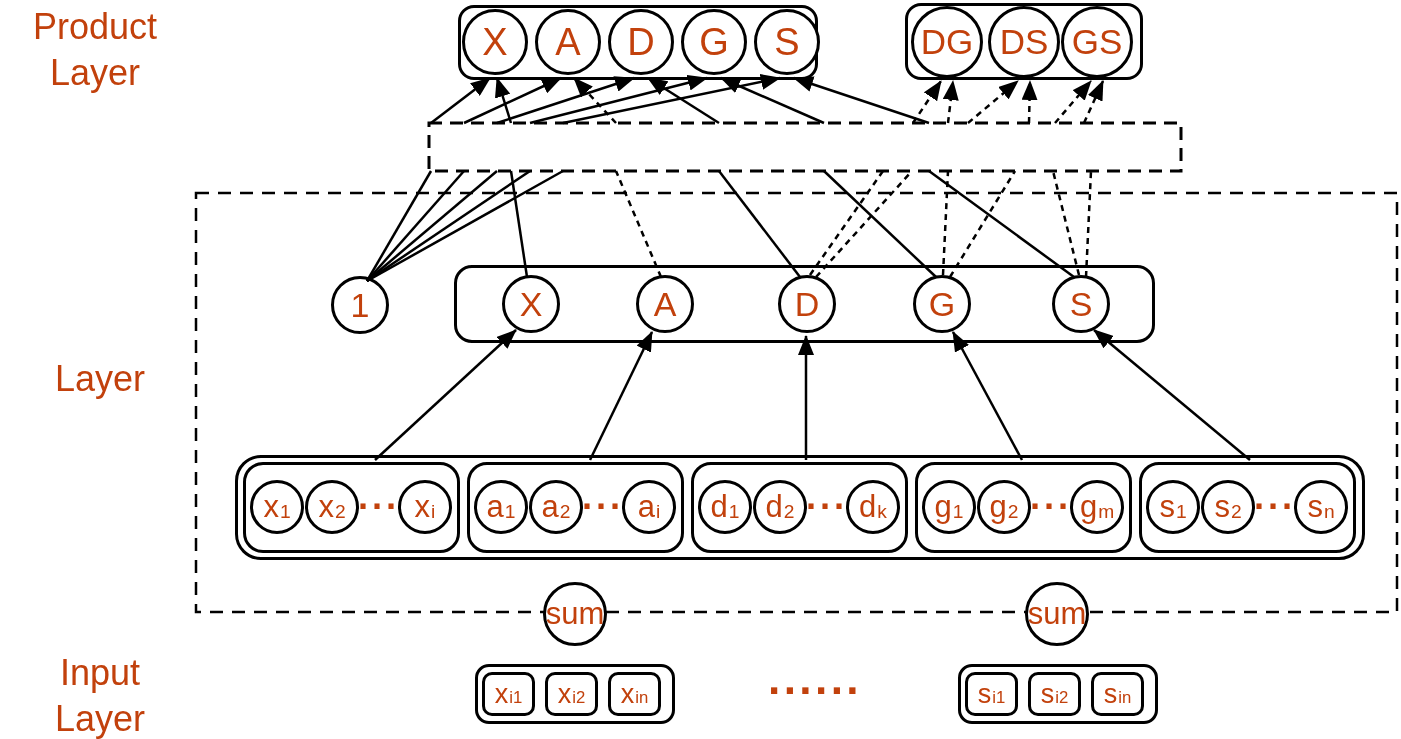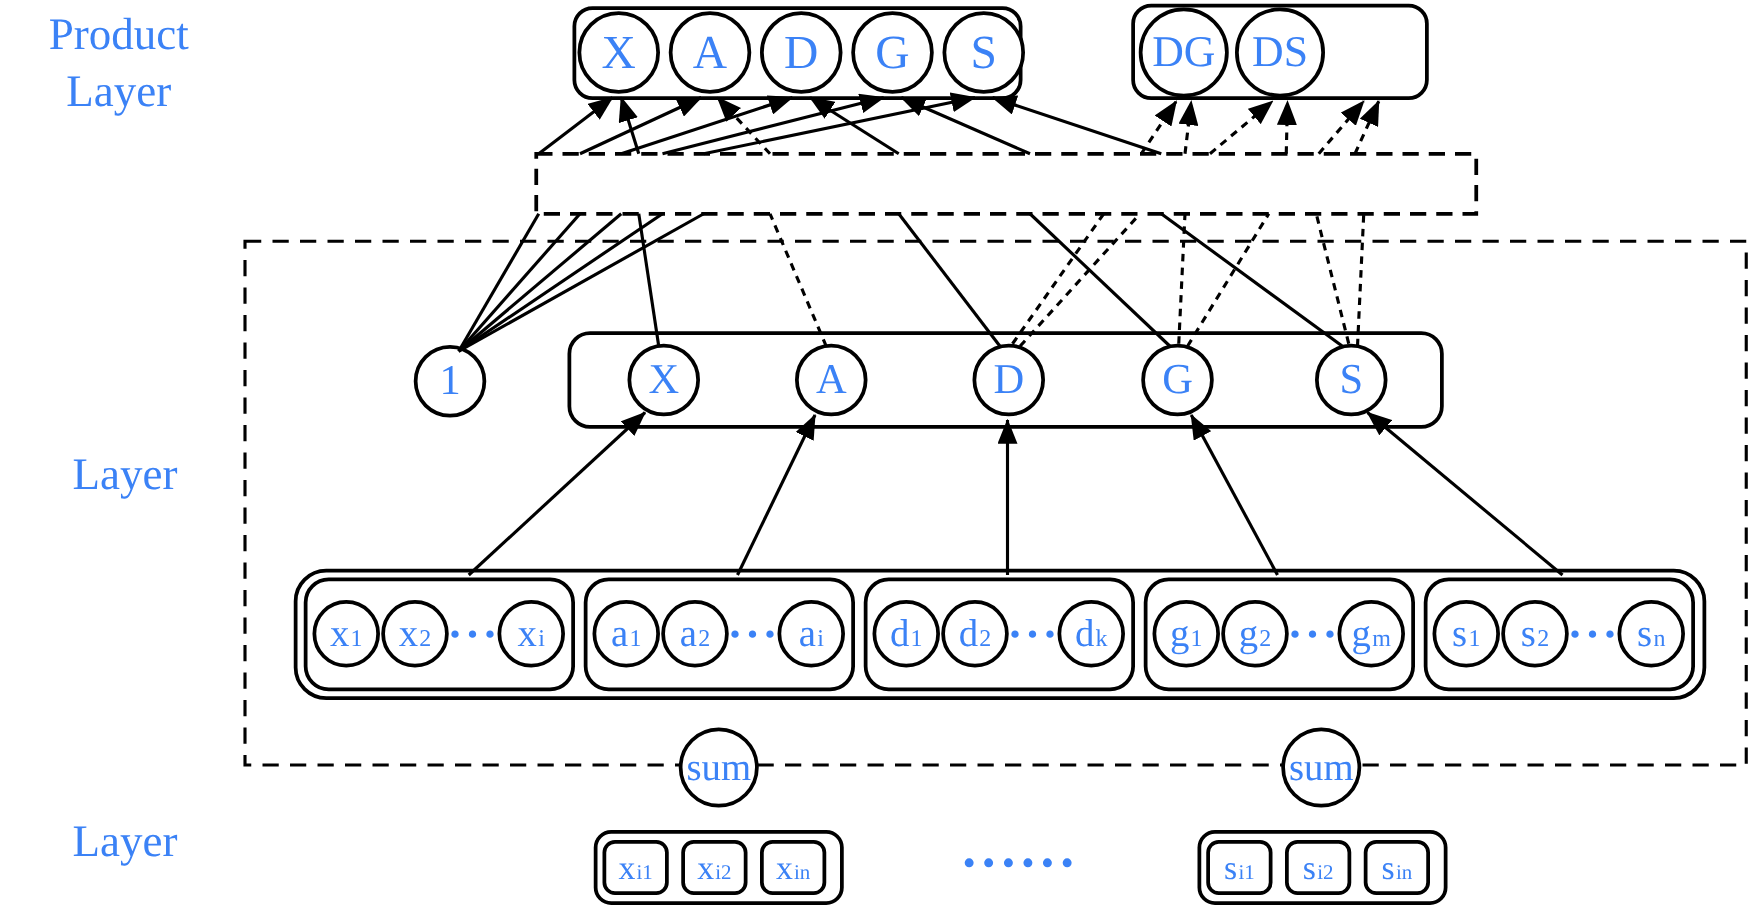--- a/index.html
+++ b/index.html
@@ -1,18 +1,18 @@
 <!DOCTYPE html>
 <html><head>
 <meta charset="utf-8">
 <style>
   *{box-sizing:border-box;margin:0;padding:0}
   html,body{background:#fff}
-  #canvas{position:relative;width:1401px;height:739px;background:#fff;color:#3b82f6;
-          font-family:Liberation Serif, serif;overflow:hidden}
+  #canvas{position:relative;width:1401px;height:739px;background:#fff;color:#c2410c;
+          font-family:Liberation Sans, sans-serif;overflow:hidden}
   svg.layer{position:absolute;left:0;top:0;pointer-events:none}
   #underlay{z-index:0}
   #overlay{z-index:10}
   .el{position:absolute;z-index:1}
   .box{border:3px solid #000;border-radius:16px;background:#fff}
   .circle{border:3px solid #000;border-radius:50%;background:#fff;
           display:flex;align-items:center;justify-content:center}
   .sq{border:3px solid #000;border-radius:10px;background:#fff;
       display:flex;align-items:center;justify-content:center}
   .lbl{text-align:center;font-size:36px;line-height:46px}
@@ -30,33 +30,35 @@
   </svg>
 
   <div class="el lbl" style="left:10px;top:4px;width:170px">
     <div>Product</div>
     <div>Layer</div>
   </div>
   <div class="el lbl" style="left:0px;top:356px;width:200px">
     <div>Layer</div>
   </div>
   <div class="el lbl" style="left:25px;top:650px;width:150px">
+    <div>Input</div>
     <div>Layer</div>
   </div>
 
   <div class="el box" style="left:458px;top:5px;width:360px;height:75px"></div>
   <div class="el circle" style="left:462px;top:9px;width:66px;height:66px;font-size:38px">X</div>
   <div class="el circle" style="left:535px;top:9px;width:66px;height:66px;font-size:38px">A</div>
   <div class="el circle" style="left:608px;top:9px;width:66px;height:66px;font-size:38px">D</div>
   <div class="el circle" style="left:681px;top:9px;width:66px;height:66px;font-size:38px">G</div>
   <div class="el circle" style="left:754px;top:9px;width:66px;height:66px;font-size:38px">S</div>
 
   <div class="el box" style="left:905px;top:3px;width:238px;height:77px"></div>
   <div class="el circle" style="left:988px;top:6px;width:72px;height:72px;font-size:35px">DS</div>
   <div class="el circle" style="left:911px;top:6px;width:72px;height:72px;font-size:35px">DG</div>
+  <div class="el circle" style="left:1061px;top:6px;width:72px;height:72px;font-size:35px">GS</div>
 
 
   <div class="el circle" style="left:331px;top:276px;width:58px;height:58px;font-size:34px">1</div>
   <div class="el box" style="left:454px;top:265px;width:701px;height:78px;border-radius:18px"></div>
   <div class="el circle" style="left:502px;top:275px;width:58px;height:58px;font-size:34px">X</div>
   <div class="el circle" style="left:636px;top:275px;width:58px;height:58px;font-size:34px">A</div>
   <div class="el circle" style="left:778px;top:275px;width:58px;height:58px;font-size:34px">D</div>
   <div class="el circle" style="left:913px;top:275px;width:58px;height:58px;font-size:34px">G</div>
   <div class="el circle" style="left:1052px;top:275px;width:58px;height:58px;font-size:34px">S</div>
 

